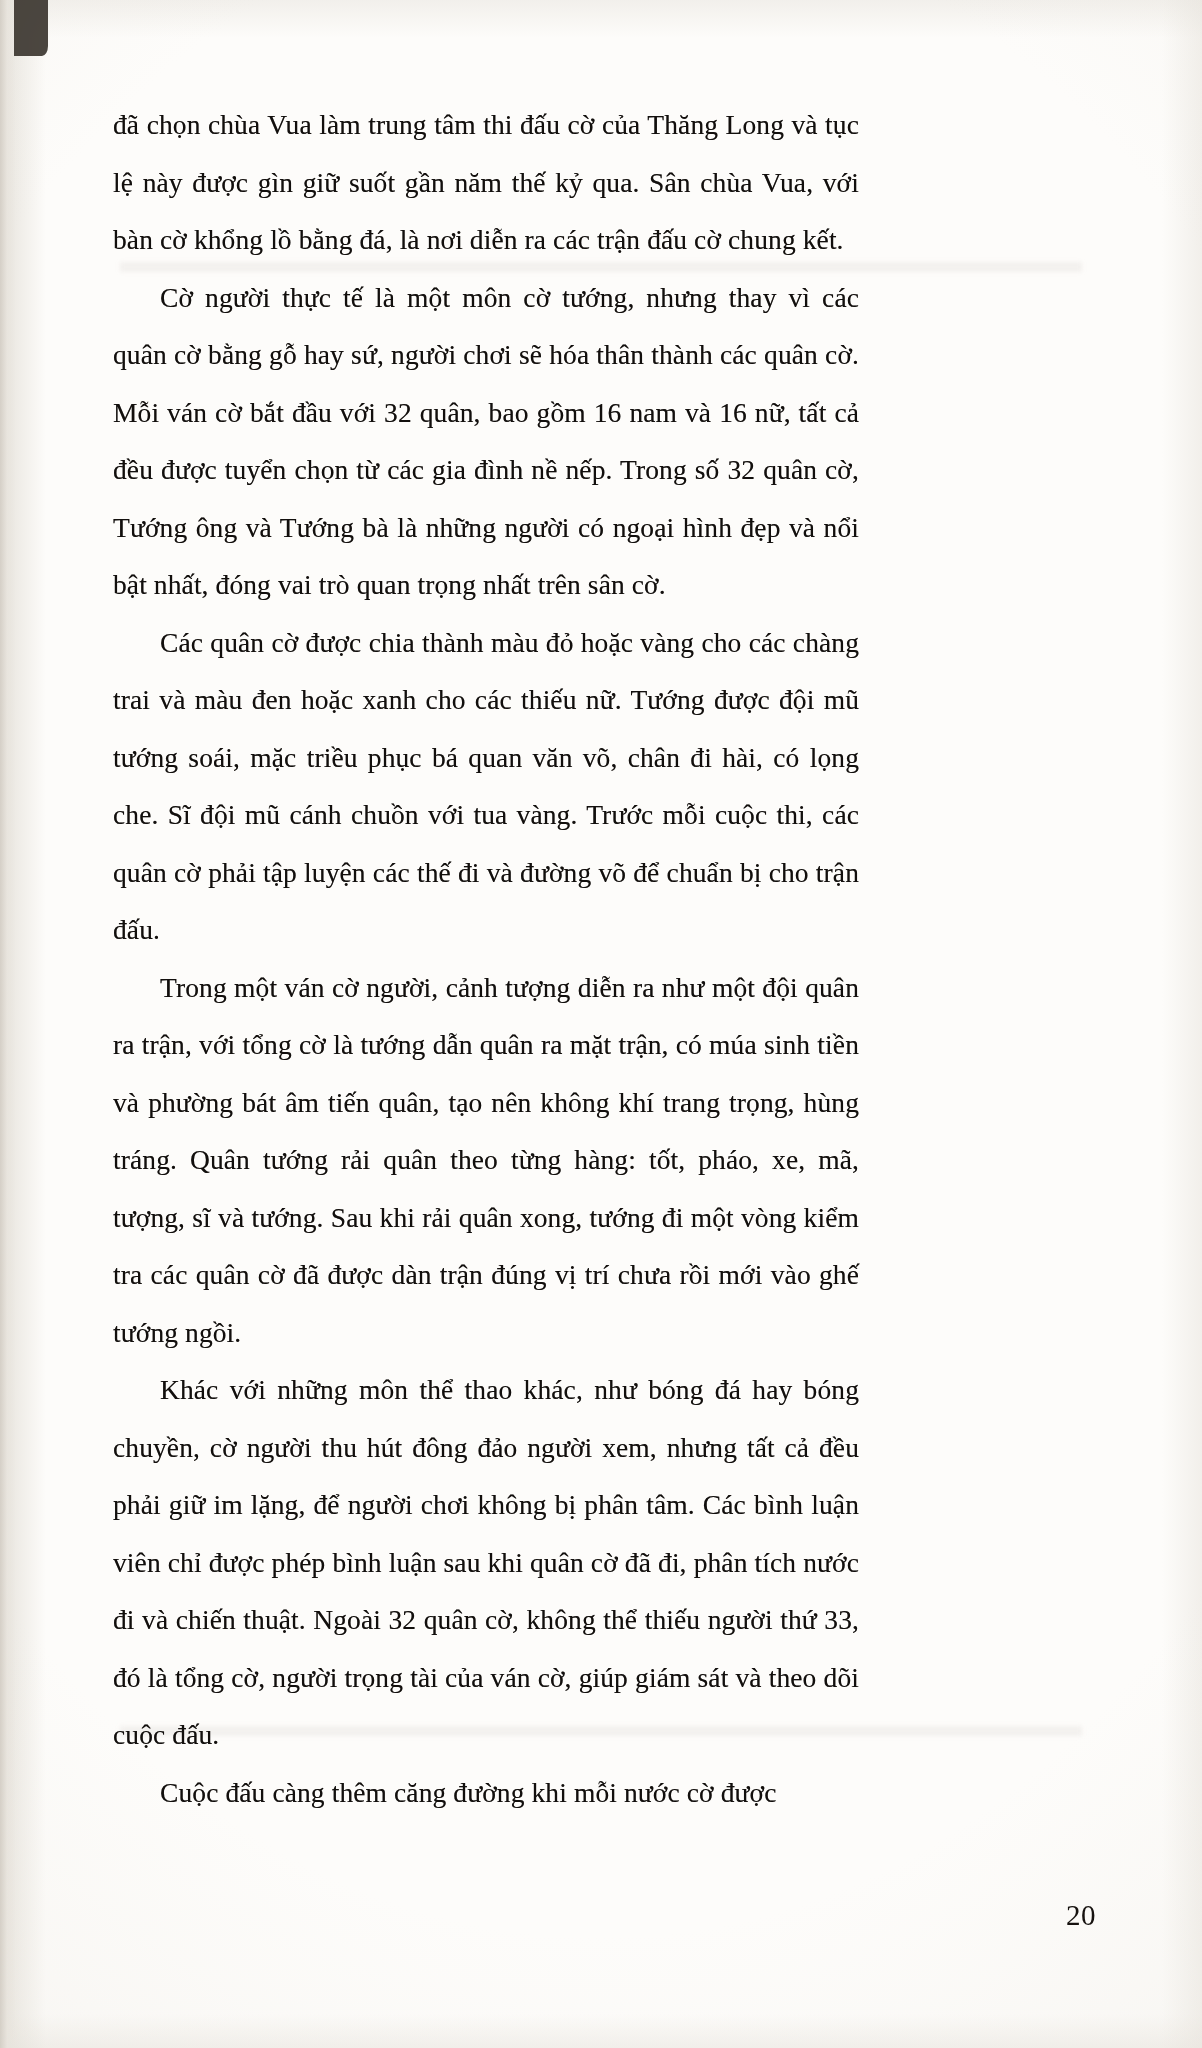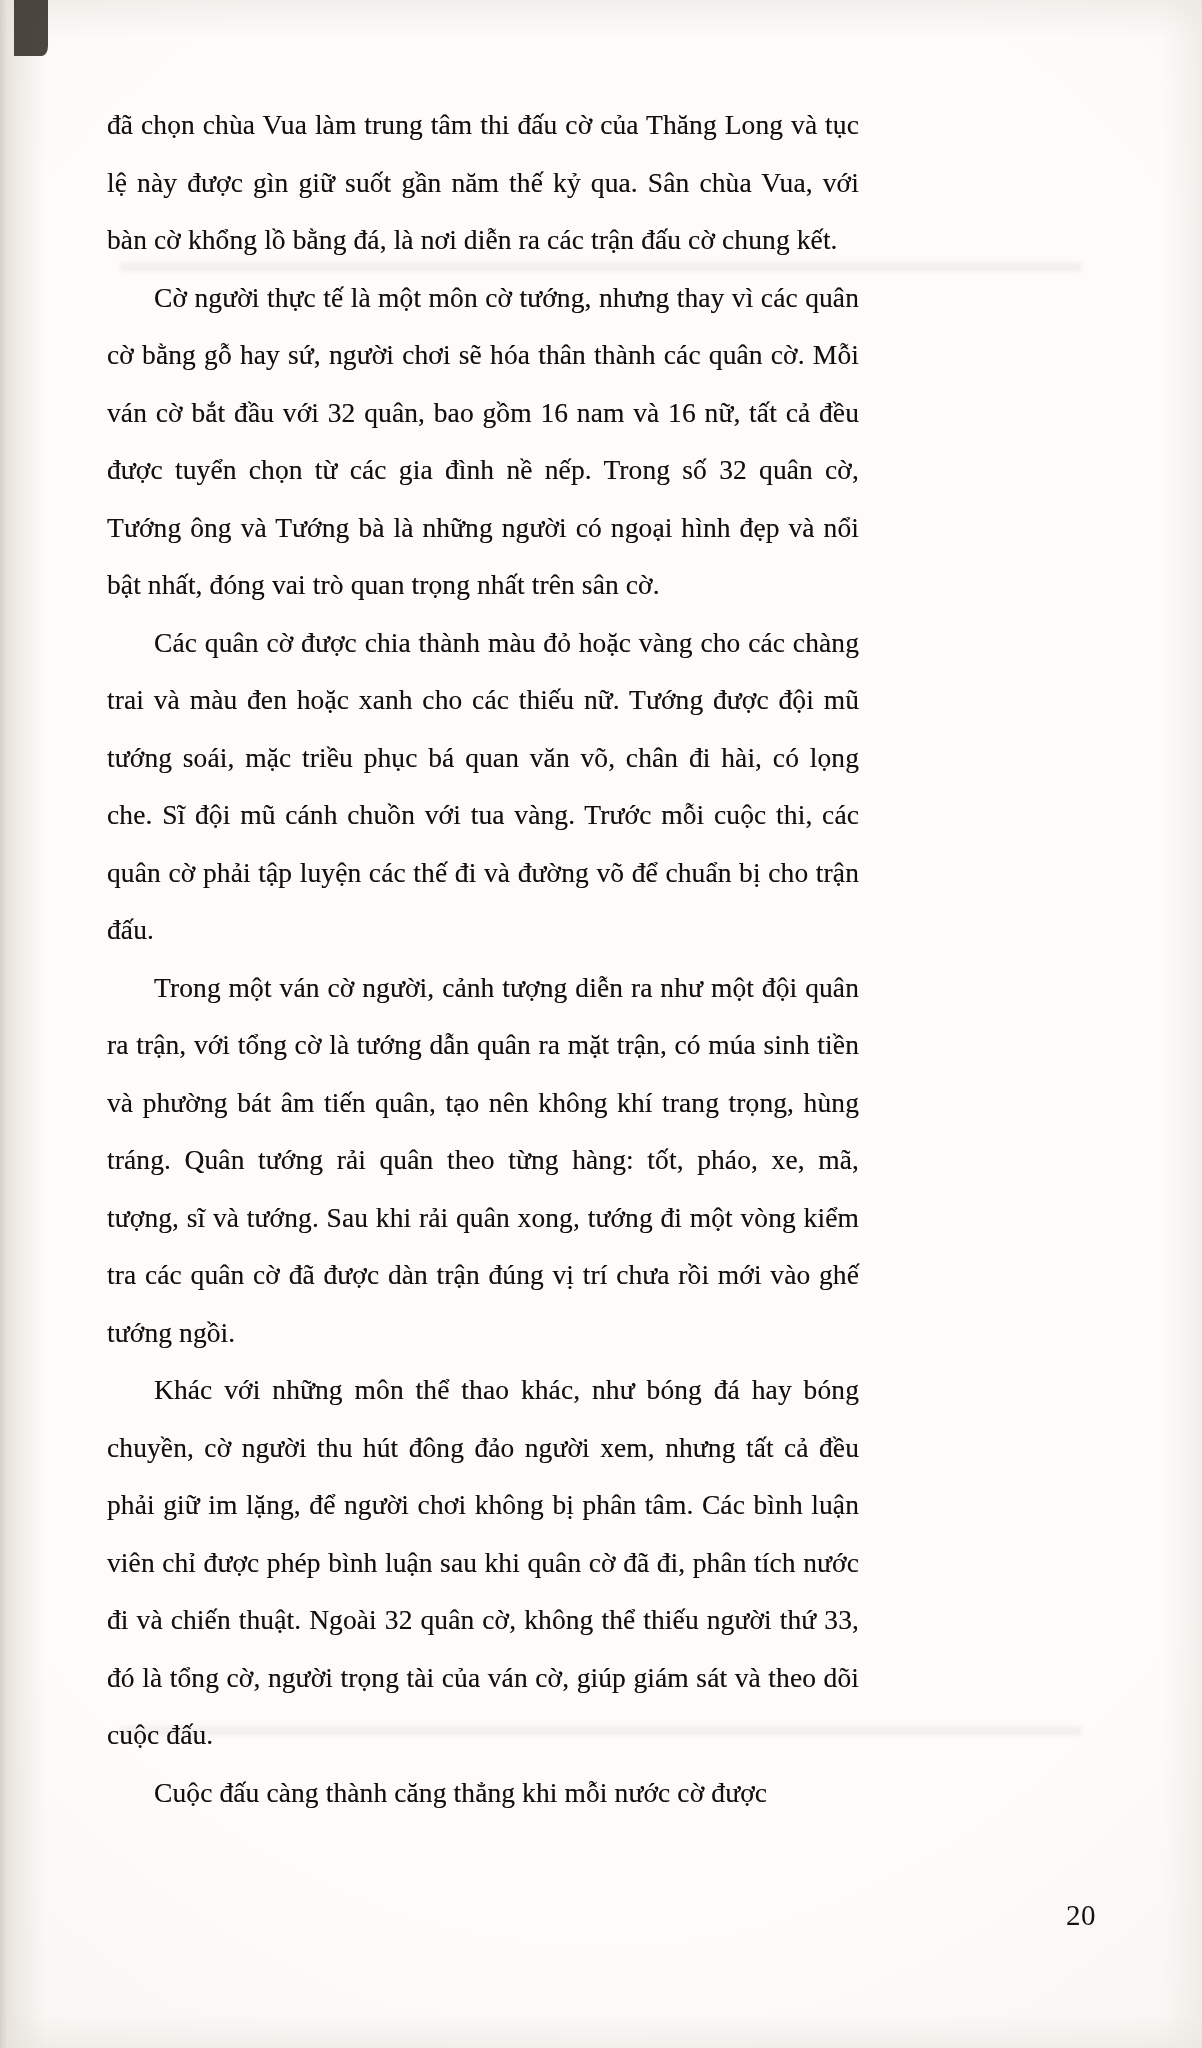--- a/index.html
+++ b/index.html
@@ -47,21 +47,21 @@
   }
 
   .text-block {
     position: absolute;
     left: 103px;
     top: 96px;
     width: 756px;
   }
 
   p.para {
-    margin: 0 0 0 4px;
+    margin: 0 0 0 10px;
     font-family: "Liberation Serif", "DejaVu Serif", serif;
     font-size: 27.5px;
     line-height: 57.5px;
     color: #120f0d;
     text-align: justify;
     text-justify: inter-word;
     text-indent: 47px;
     letter-spacing: 0.1px;
     -webkit-font-smoothing: antialiased;
   }
@@ -106,18 +106,18 @@
 
   <div class="showthrough" style="top:262px;"></div>
   <div class="showthrough" style="top:1726px;"></div>
 
   <div class="text-block">
     <p class="para first">đã chọn chùa Vua làm trung tâm thi đấu cờ của Thăng Long và tục lệ này được gìn giữ suốt gần năm thế kỷ qua. Sân chùa Vua, với bàn cờ khổng lồ bằng đá, là nơi diễn ra các trận đấu cờ chung kết.</p>
     <p class="para">Cờ người thực tế là một môn cờ tướng, nhưng thay vì các quân cờ bằng gỗ hay sứ, người chơi sẽ hóa thân thành các quân cờ. Mỗi ván cờ bắt đầu với 32 quân, bao gồm 16 nam và 16 nữ, tất cả đều được tuyển chọn từ các gia đình nề nếp. Trong số 32 quân cờ, Tướng ông và Tướng bà là những người có ngoại hình đẹp và nổi bật nhất, đóng vai trò quan trọng nhất trên sân cờ.</p>
     <p class="para">Các quân cờ được chia thành màu đỏ hoặc vàng cho các chàng trai và màu đen hoặc xanh cho các thiếu nữ. Tướng được đội mũ tướng soái, mặc triều phục bá quan văn võ, chân đi hài, có lọng che. Sĩ đội mũ cánh chuồn với tua vàng. Trước mỗi cuộc thi, các quân cờ phải tập luyện các thế đi và đường võ để chuẩn bị cho trận đấu.</p>
     <p class="para">Trong một ván cờ người, cảnh tượng diễn ra như một đội quân ra trận, với tổng cờ là tướng dẫn quân ra mặt trận, có múa sinh tiền và phường bát âm tiến quân, tạo nên không khí trang trọng, hùng tráng. Quân tướng rải quân theo từng hàng: tốt, pháo, xe, mã, tượng, sĩ và tướng. Sau khi rải quân xong, tướng đi một vòng kiểm tra các quân cờ đã được dàn trận đúng vị trí chưa rồi mới vào ghế tướng ngồi.</p>
     <p class="para">Khác với những môn thể thao khác, như bóng đá hay bóng chuyền, cờ người thu hút đông đảo người xem, nhưng tất cả đều phải giữ im lặng, để người chơi không bị phân tâm. Các bình luận viên chỉ được phép bình luận sau khi quân cờ đã đi, phân tích nước đi và chiến thuật. Ngoài 32 quân cờ, không thể thiếu người thứ 33, đó là tổng cờ, người trọng tài của ván cờ, giúp giám sát và theo dõi cuộc đấu.</p>
-    <p class="para">Cuộc đấu càng thành căng thẳng khi mỗi nước cờ được</p>
+    <p class="para">Cuộc đấu càng thêm căng đường khi mỗi nước cờ được</p>
   </div>
 
   <div class="page-number">20</div>
 
 </div>
 
 </body></html>

